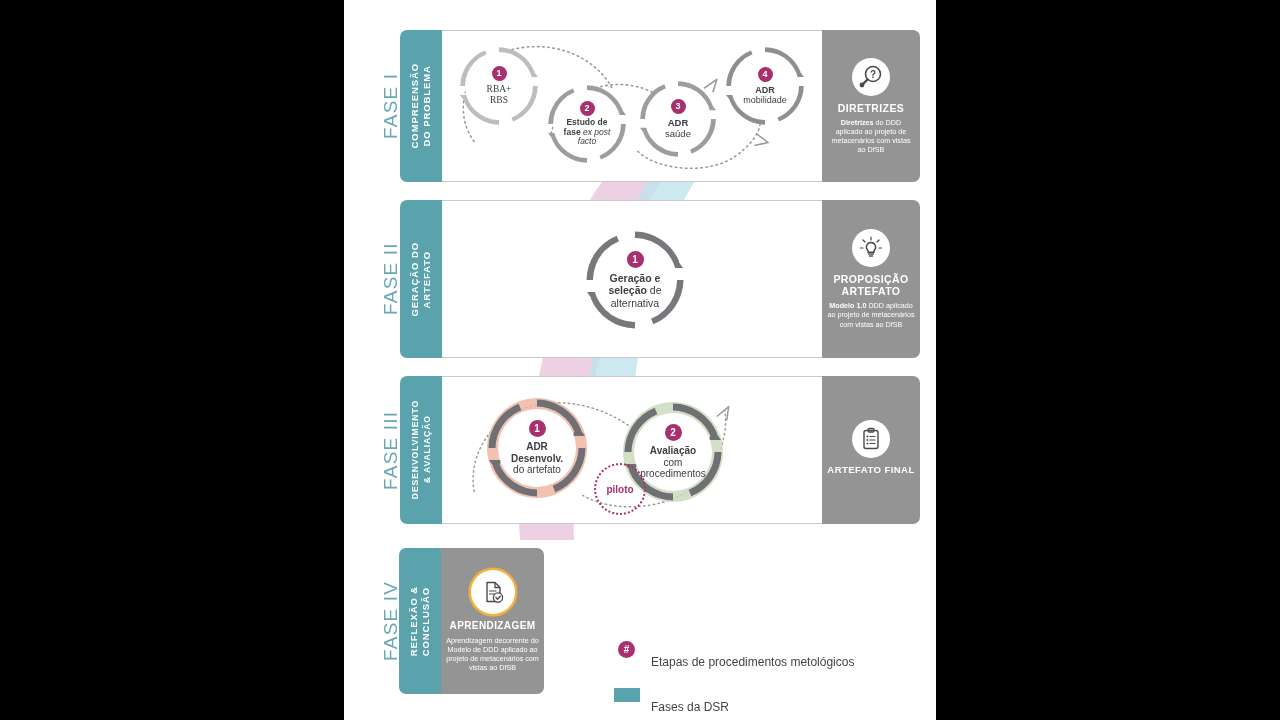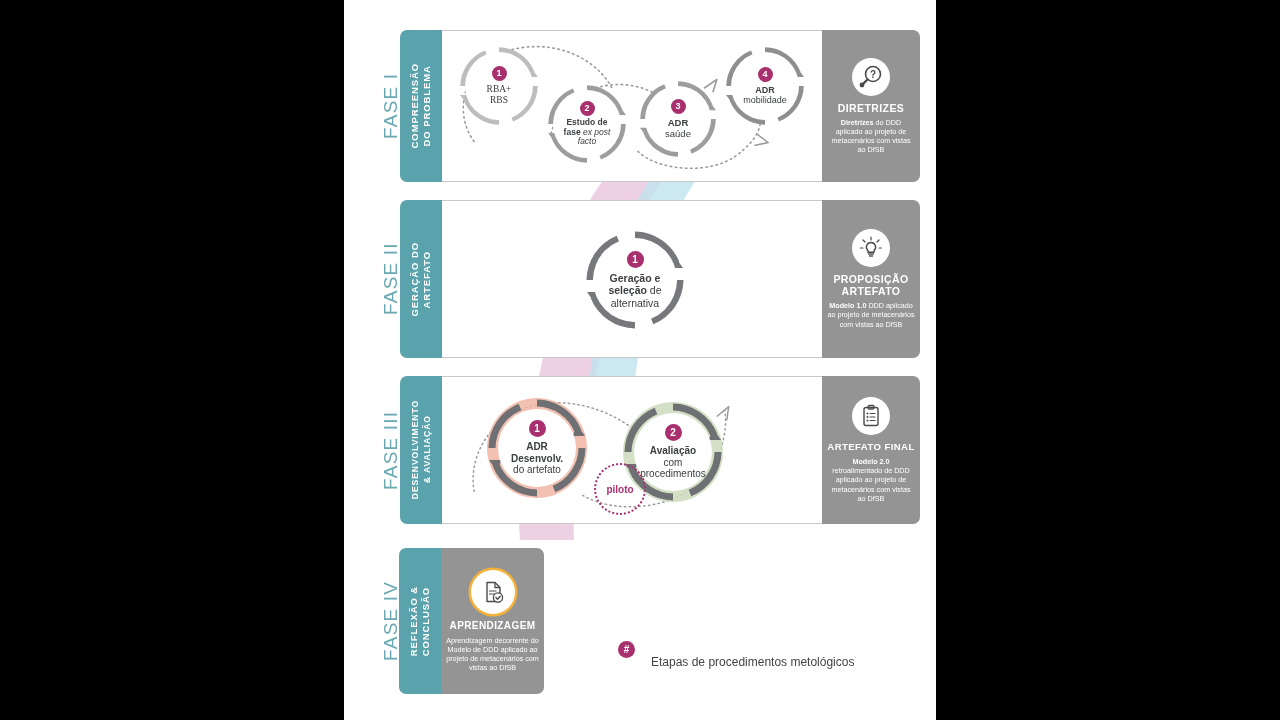--- a/index.html
+++ b/index.html
@@ -378,23 +378,20 @@
               <circle cx="9.5" cy="17.5" r="1"></circle>
           </g>
           <g stroke="#4a4a4a" stroke-width="1.2" stroke-linecap="round">
             <line x1="12" y1="10.5" x2="17" y2="10.5"></line>
               <line x1="12" y1="14" x2="17" y2="14"></line>
             <line x1="12" y1="17.5" x2="17" y2="17.5"></line>
           </g>
         </svg>
       </div>
       <div class="grey-title" style="white-space:pre-line;font-size:9.6px;">ARTEFATO FINAL</div>
-      <div class="grey-desc">
-        <b>Modelo 2.0</b><span> retroalimentado de DDD aplicado ao projeto de metacenários com vistas ao DfSB</span>
-      </div>
     </div>
   </div>
 
   <div class="fase-label" style="left:34px;top:548px;width:26px;height:146px;">FASE IV</div>
   <div id="phase4">
     <div class="teal-tab">
       <span style="white-space:pre-line;">REFLEXÃO &amp;
 CONCLUSÃO</span>
     </div>
     <div class="grey-panel">
@@ -415,15 +412,19 @@
         <b></b><span>Aprendizagem decorrente do Modelo de DDD aplicado ao projeto de metacenários com vistas ao DfSB</span>
       </div>
     </div>
   </div>
 
   <div id="legend">
     <div class="leg-row">
       <div class="leg-hash">#</div>
       <div class="leg-text">Etapas de procedimentos metológicos</div>
     </div>
+    <div class="leg-row">
+      <div class="leg-swatch" style="background:#5ba3ac;"></div>
+      <div class="leg-text">Fases da DSR</div>
+    </div>
   </div>
 
 </div>
 
 </body></html>

